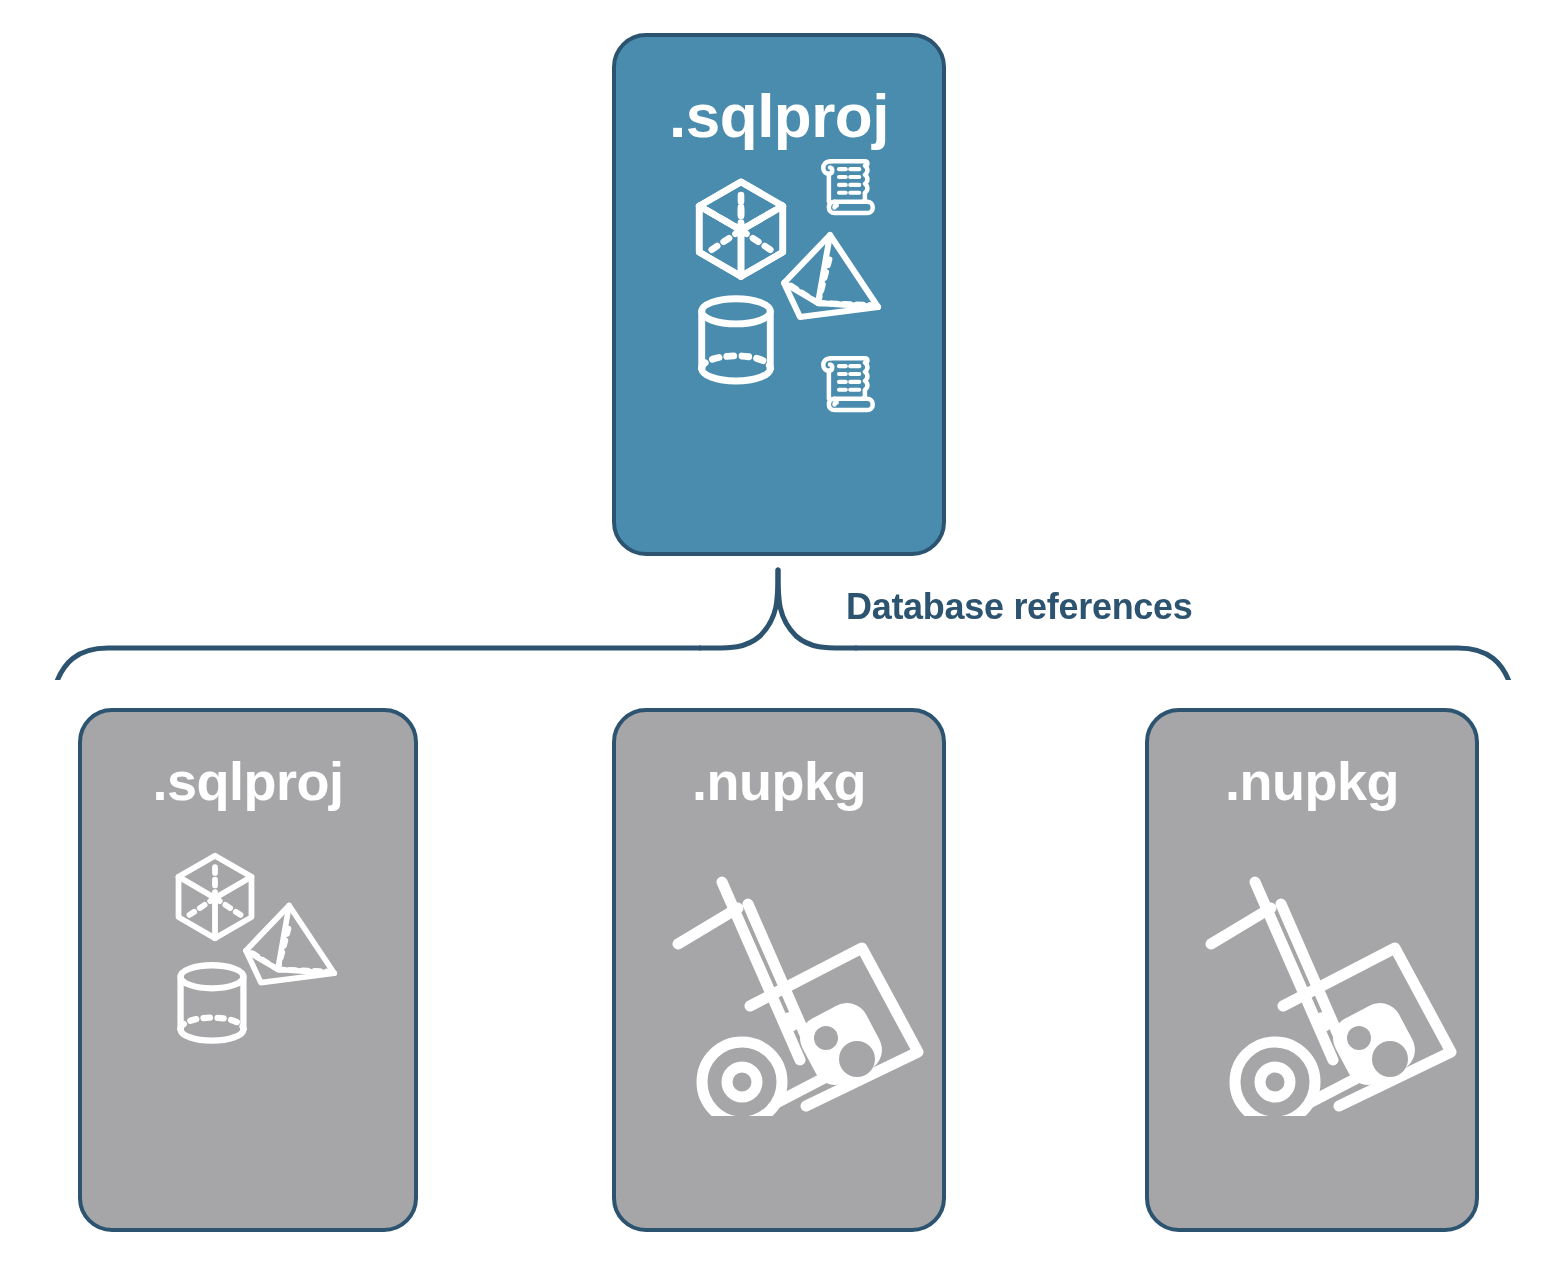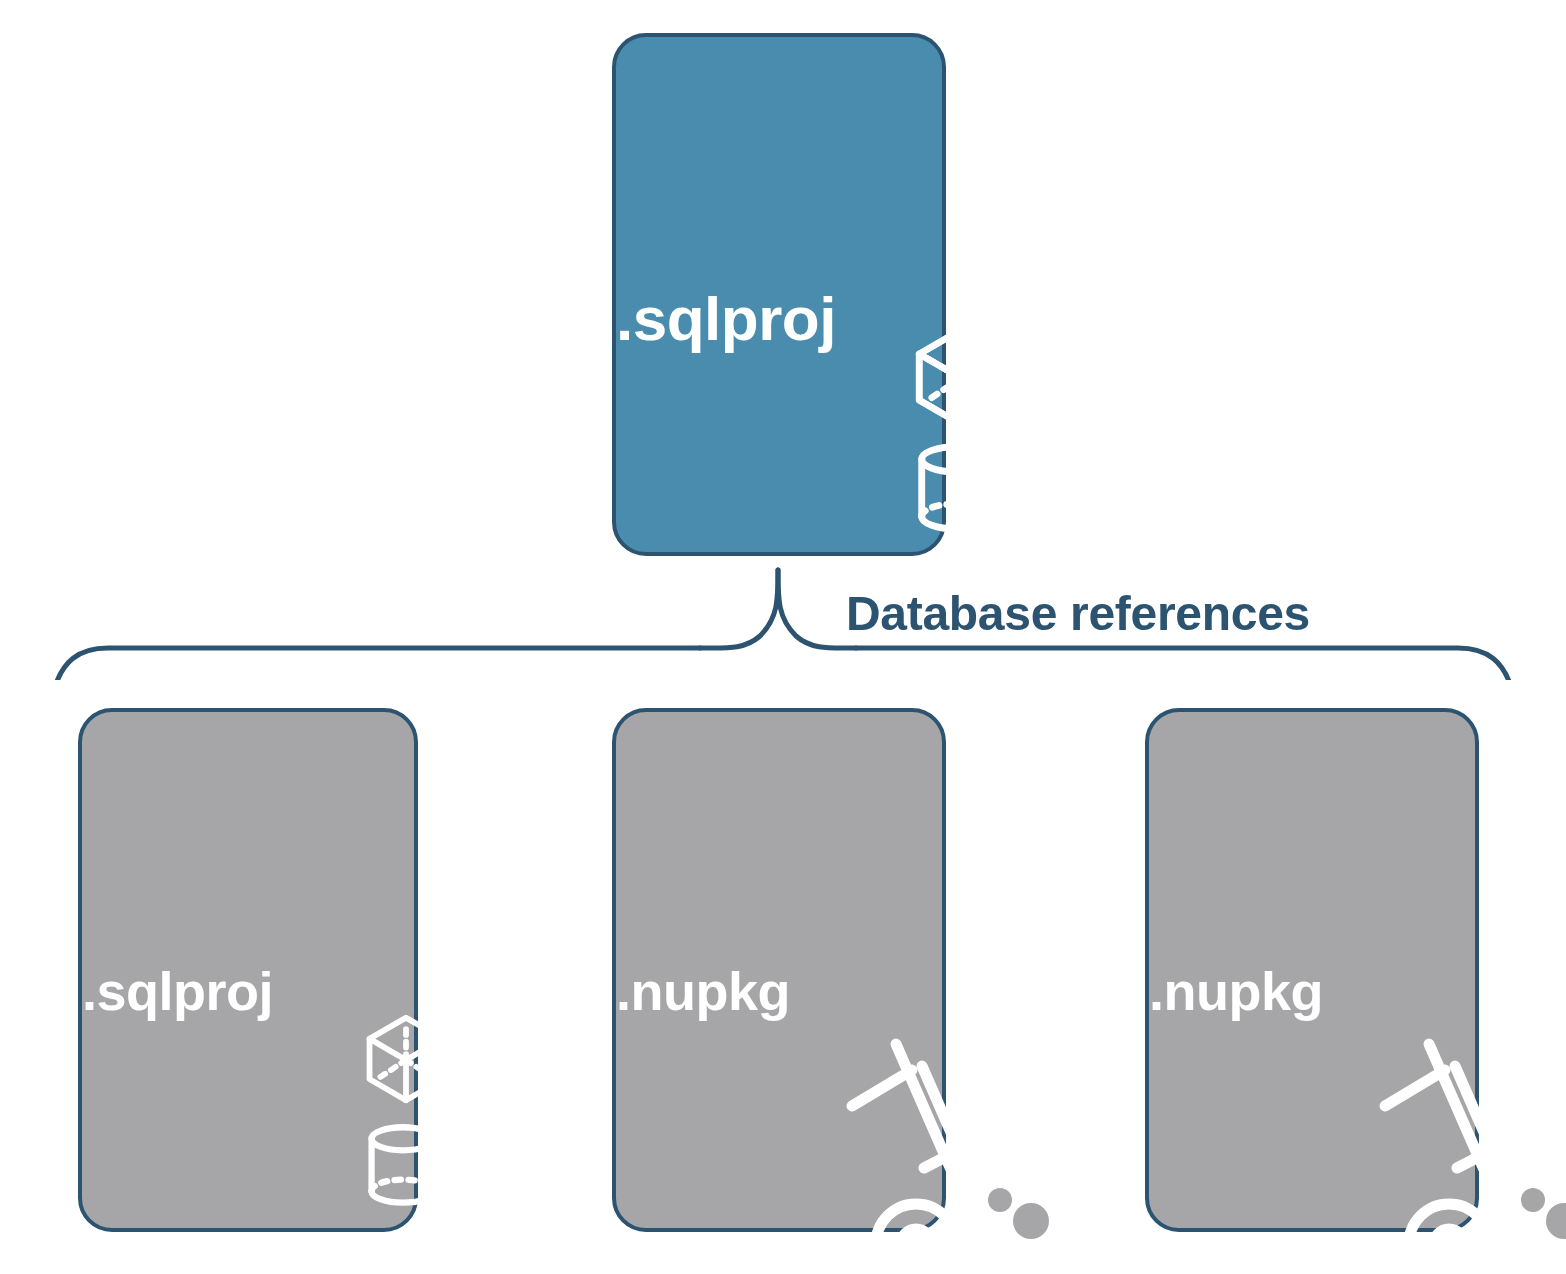--- a/index.html
+++ b/index.html
@@ -18,21 +18,21 @@
     overflow: hidden;
   }
 
   
   .node {
     position: absolute;
     box-sizing: border-box;
     border: 4px solid #2c5470;
     border-radius: 34px;
     display: flex;
-    flex-direction: row;
+    flex-direction: column;
     align-items: center;
   }
   .node.primary {
     background: #4a8cae;
   }
   .node.secondary {
     background: #a6a6a8;
   }
   .node-title {
     color: #ffffff;
@@ -65,21 +65,21 @@
     left: 0;
     top: 540;
     pointer-events: none;
   }
 
   
   #brace-label {
     position: absolute;
     left: 846px;
     top: 586px;
-    font-size: 48px;
+    font-size: 36px;
     font-weight: bold;
     color: #2c5470;
     white-space: nowrap;
     letter-spacing: -0.3px;
     user-select: none;
   }
 </style>
 </head>
 <body>
 

